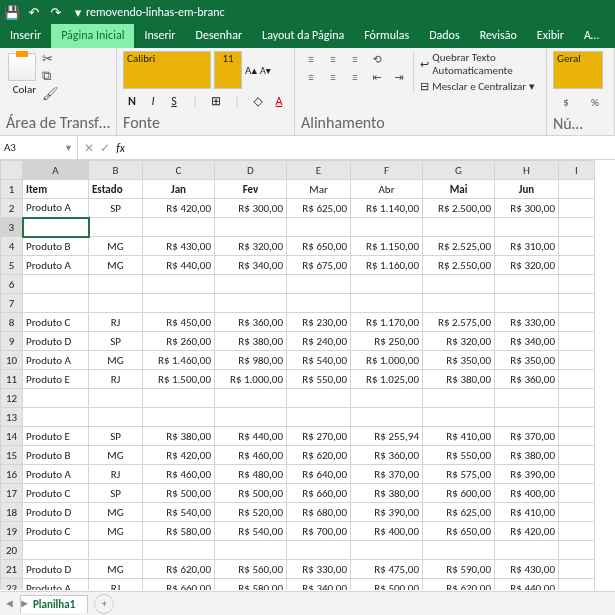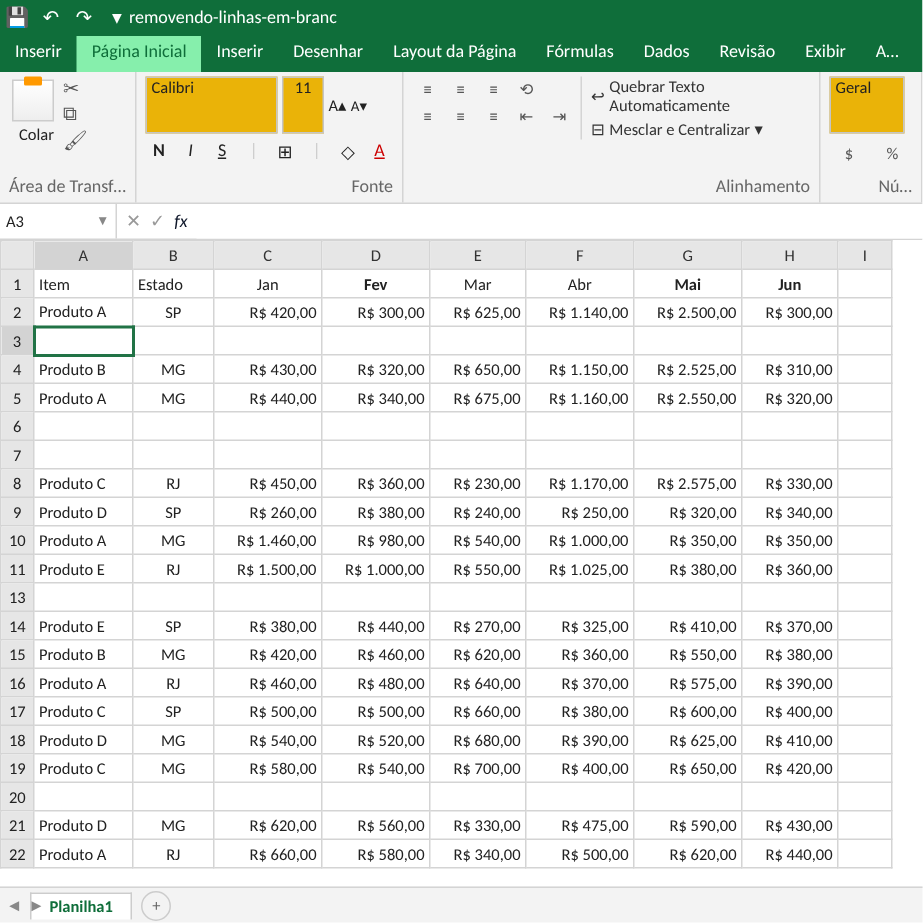--- a/index.html
+++ b/index.html
@@ -6,21 +6,21 @@
 body{background:#fff;font-size:11px;color:#222;width:615px;height:615px;overflow:hidden}
 .titlebar{background:#0f6e3a;height:24px;display:flex;align-items:center;padding:0 4px;color:#fff}
 .titlebar .qat{display:flex;gap:6px;align-items:center}
 .titlebar .qat span{width:16px;height:16px;display:flex;align-items:center;justify-content:center;font-size:13px}
 .titlebar .title{flex:1;text-align:left;font-size:12px;color:#fff}
 .tabs{background:#0f6e3a;display:flex;height:24px;color:#fff;font-size:12px}
 .tab{padding:4px 10px;cursor:pointer}
 .tab.active{background:#86efac;color:#0f6e3a}
 .ribbon{background:#f3f3f3;border-bottom:1px solid #d4d4d4;display:flex;height:88px}
 .group{border-right:1px solid #d4d4d4;padding:3px 6px;display:flex;flex-direction:column;justify-content:space-between}
-.group-label{text-align:right;color:#666;font-size:12px;padding-top:2px}
+.group-label{text-align:left;color:#666;font-size:16px;padding-top:2px}
 .paste-btn{display:flex;flex-direction:column;align-items:flex-end;gap:2px;padding:2px}
 .paste-ico{width:28px;height:28px;background:linear-gradient(#fff,#eee);border:1px solid #ccc;position:relative}
 .paste-ico:before{content:"";position:absolute;top:-3px;left:7px;width:12px;height:6px;background:#f90;border-radius:1px}
 .clip-side{display:flex;flex-direction:column;gap:2px;font-size:13px;color:#555}
 .font-row{display:flex;gap:3px;align-items:center}
 .font-row select,.font-row .combo{border:1px solid #c5c5c5;background:#eab308;height:38px;font-size:11px;padding:0 3px}
 .btn-row{display:flex;gap:3px;margin-top:3px}
 .btn-row span{min-width:18px;height:18px;display:flex;align-items:center;justify-content:center;border:1px solid transparent;font-size:12px}
 .align-grid{display:flex;flex-direction:column;gap:2px}
 .align-row{display:flex;gap:2px}
@@ -189,23 +189,23 @@
           <th class="" style="width:64px">E</th>
           <th class="" style="width:72px">F</th>
           <th class="" style="width:72px">G</th>
           <th class="" style="width:64px">H</th>
           <th class="" style="width:36px">I</th>
         </tr>
       </thead>
       <tbody>
         <tr>
           <td class="rowh">1</td>
-          <td style="font-weight:normal">Item</td>
-          <td style="font-weight:normal">Estado</td>
-          <td class="ctr" style="font-weight:normal">Jan</td>
+          <td style="font-weight:bold">Item</td>
+          <td style="font-weight:bold">Estado</td>
+          <td class="ctr" style="font-weight:bold">Jan</td>
           <td class="ctr" style="font-weight:bold">Fev</td>
           <td class="ctr" style="font-weight:normal">Mar</td>
           <td class="ctr" style="font-weight:normal">Abr</td>
           <td class="ctr" style="font-weight:bold">Mai</td>
           <td class="ctr" style="font-weight:bold">Jun</td>
           <td></td>
         </tr>
         <tr>
           <td class="rowh">2</td>
           <td class="">Produto A</td>
@@ -320,39 +320,51 @@
           <td class="ctr">RJ</td>
           <td class="num">R$ 1.500,00</td>
           <td class="num">R$ 1.000,00</td>
           <td class="num">R$ 550,00</td>
           <td class="num">R$ 1.025,00</td>
           <td class="num">R$    380,00</td>
           <td class="num">R$ 360,00</td>
           <td></td>
         </tr>
         <tr class="empty">
+          <td class="rowh">12</td>
+          <td class="d"></td>
+          <td class="d"></td>
+          <td class="d"></td>
+          <td class="d"></td>
+          <td class="d"></td>
+          <td class="d"></td>
+          <td class="d"></td>
+          <td class="d"></td>
+          <td class="d"></td>
+        </tr>
+        <tr class="empty">
           <td class="rowh">13</td>
           <td class="d"></td>
           <td class="d"></td>
           <td class="d"></td>
           <td class="d"></td>
           <td class="d"></td>
           <td class="d"></td>
           <td class="d"></td>
           <td class="d"></td>
           <td class="d"></td>
         </tr>
         <tr>
           <td class="rowh">14</td>
           <td class="">Produto E</td>
           <td class="ctr">SP</td>
           <td class="num">R$    380,00</td>
           <td class="num">R$    440,00</td>
           <td class="num">R$ 270,00</td>
-          <td class="num">R$    325,00</td>
+          <td class="num">R$    255,94</td>
           <td class="num">R$    410,00</td>
           <td class="num">R$ 370,00</td>
           <td></td>
         </tr>
         <tr>
           <td class="rowh">15</td>
           <td class="">Produto B</td>
           <td class="ctr">MG</td>
           <td class="num">R$    420,00</td>
           <td class="num">R$    460,00</td>

